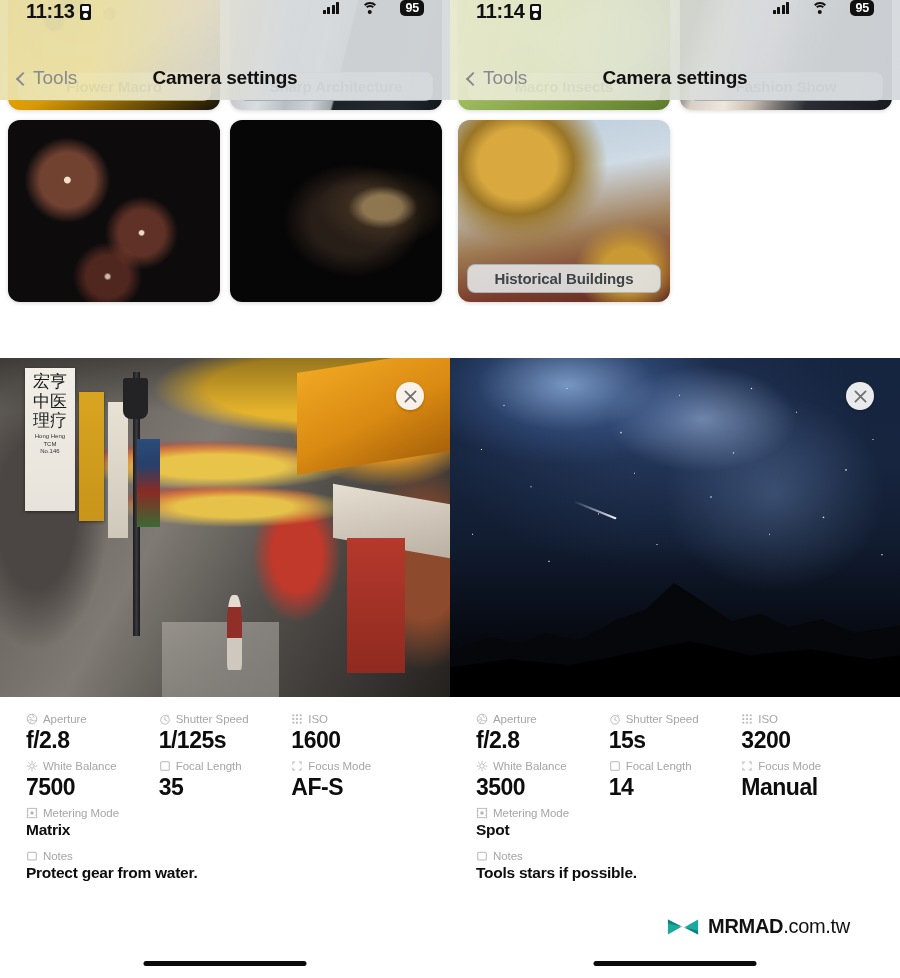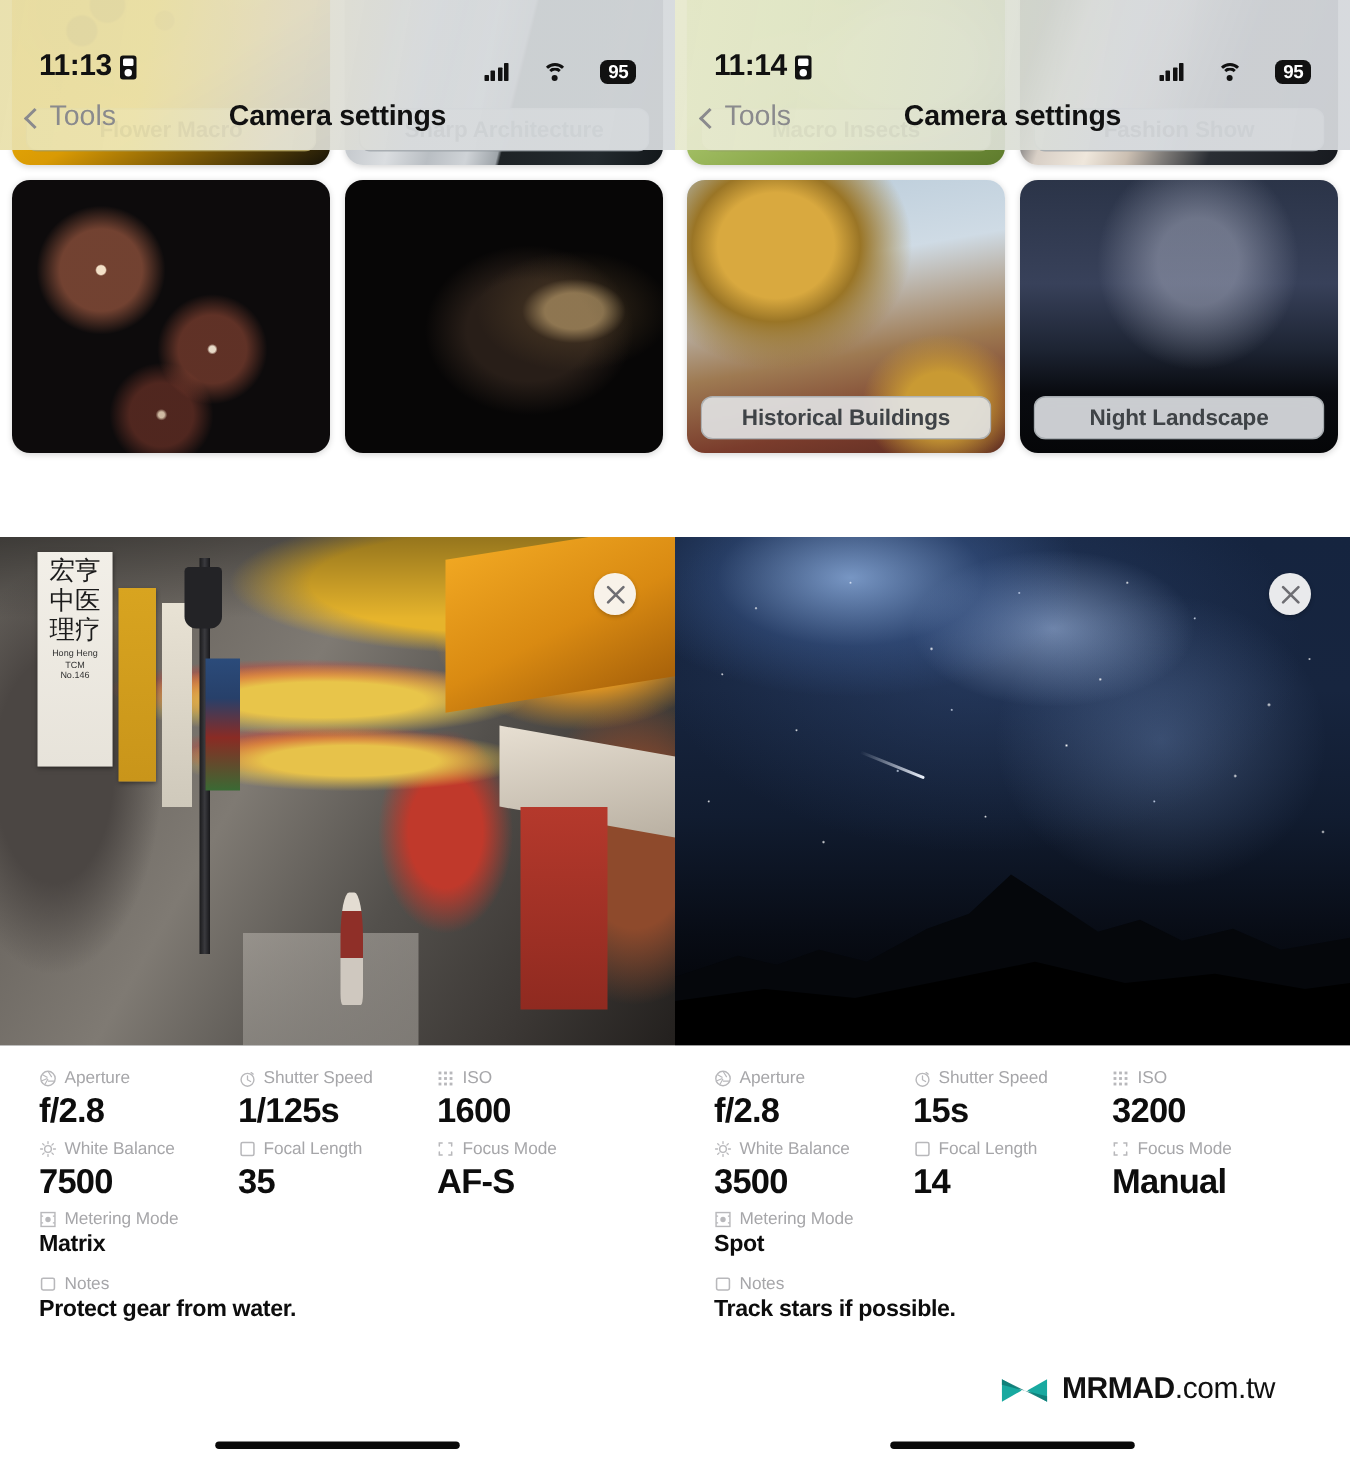--- a/index.html
+++ b/index.html
@@ -20,21 +20,21 @@
     width: 450px; height: 978px;
     overflow: hidden;
     background: #fff;
   }
 
   
   .statusbar {
     position: relative;
     height: 56px;
     display: flex;
-    align-items: flex-end;
+    align-items: flex-start;
     justify-content: space-between;
     padding: 0 26px 0 26px;
     z-index: 6;
   }
   .sb-left { display: flex; align-items: center; gap: 5px; }
   .sb-time {
     font-size: 20px; font-weight: bold; color: #111;
     letter-spacing: -0.3px;
   }
   .sb-rec {
@@ -613,24 +613,20 @@
         <div class="gcap" style="background:rgba(214,223,178,0.86);color:#46502c;border:1px solid rgba(120,140,70,0.5);">Macro Insects</div>
       </div>
       <div class="gcard">
         <div class="ph ph-fashion"></div>
         <div class="gcap" style="background:rgba(217,221,224,0.85);color:#43474b;border:1px solid rgba(120,128,134,0.5);">Fashion Show</div>
       </div>
       <div class="gcard" style="height:182px;">
         <div class="ph ph-dome"></div>
         <div class="gcap" style="background:rgba(226,228,230,0.9);color:#3f4347;border:1px solid rgba(130,138,144,0.5);">Historical Buildings</div>
       </div>
-      <div class="gcard" style="height:182px;">
-        <div class="ph ph-nightland"></div>
-        <div class="gcap" style="background:rgba(224,226,229,0.9);color:#3f4347;border:1px solid rgba(130,138,144,0.5);">Night Landscape</div>
-      </div>
     </div>
 
     <div class="topglass right"></div>
 
     <div class="statusbar">
       <div class="sb-left">
         <span class="sb-time">11:14</span>
         <span class="sb-rec"></span>
       </div>
       <div class="sb-right">
@@ -783,21 +779,21 @@
 
       <div class="mgroup">
         <div class="mlabel">
           <span class="micon">
               <svg viewBox="0 0 14 14">
                 <rect x="2" y="2.6" width="10" height="9" rx="1.2" fill="none" stroke="#b8b8bb" stroke-width="1.2"></rect>
               </svg>
             </span>
           <span>Notes</span>
         </div>
-        <div class="mvalue small">Track stars if possible.</div>
+        <div class="mvalue small">Tools stars if possible.</div>
       </div>
     </div>
 
     <div class="home"></div>
   </div>
 
   <div class="watermark">
     <svg class="wm-logo" viewBox="0 0 34 22">
       <path d="M1 3 L15 11 L1 19 Z" fill="#18A9A0"></path>
       <path d="M33 3 L19 11 L33 19 Z" fill="#18A9A0"></path>

